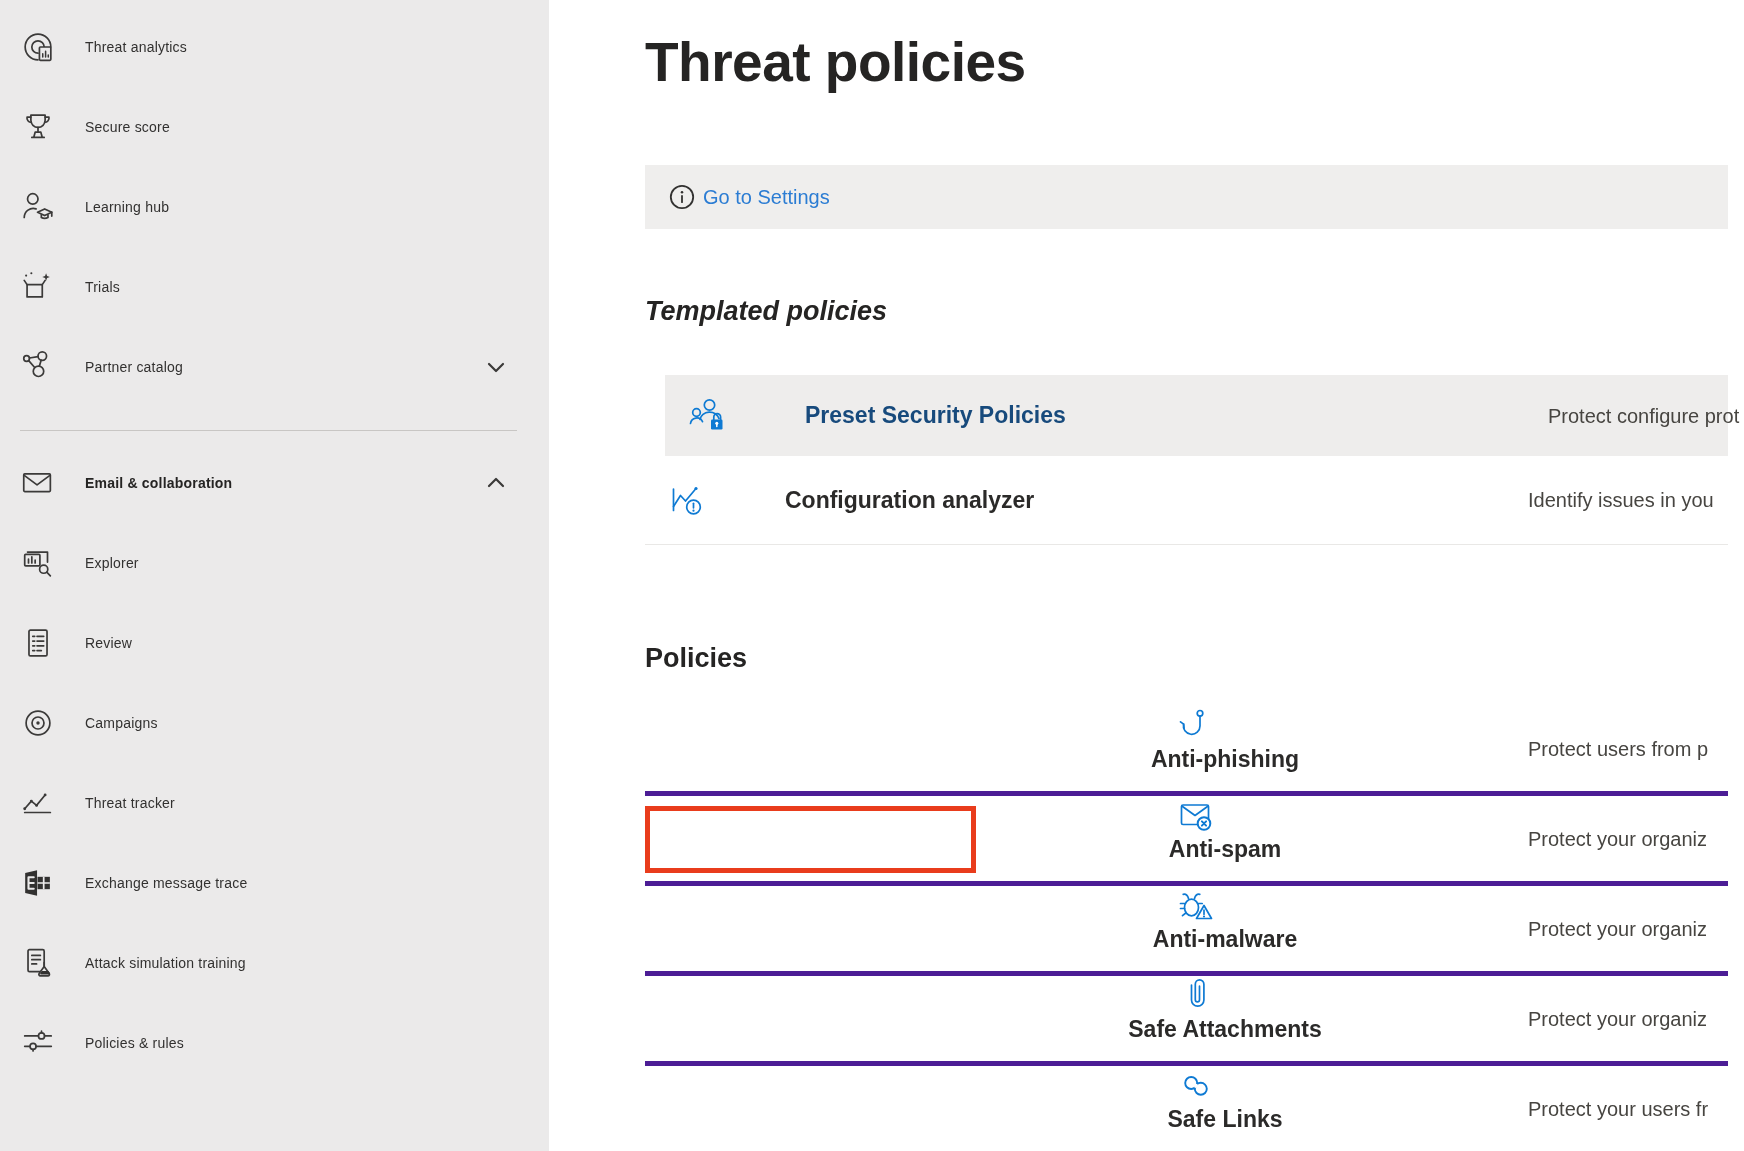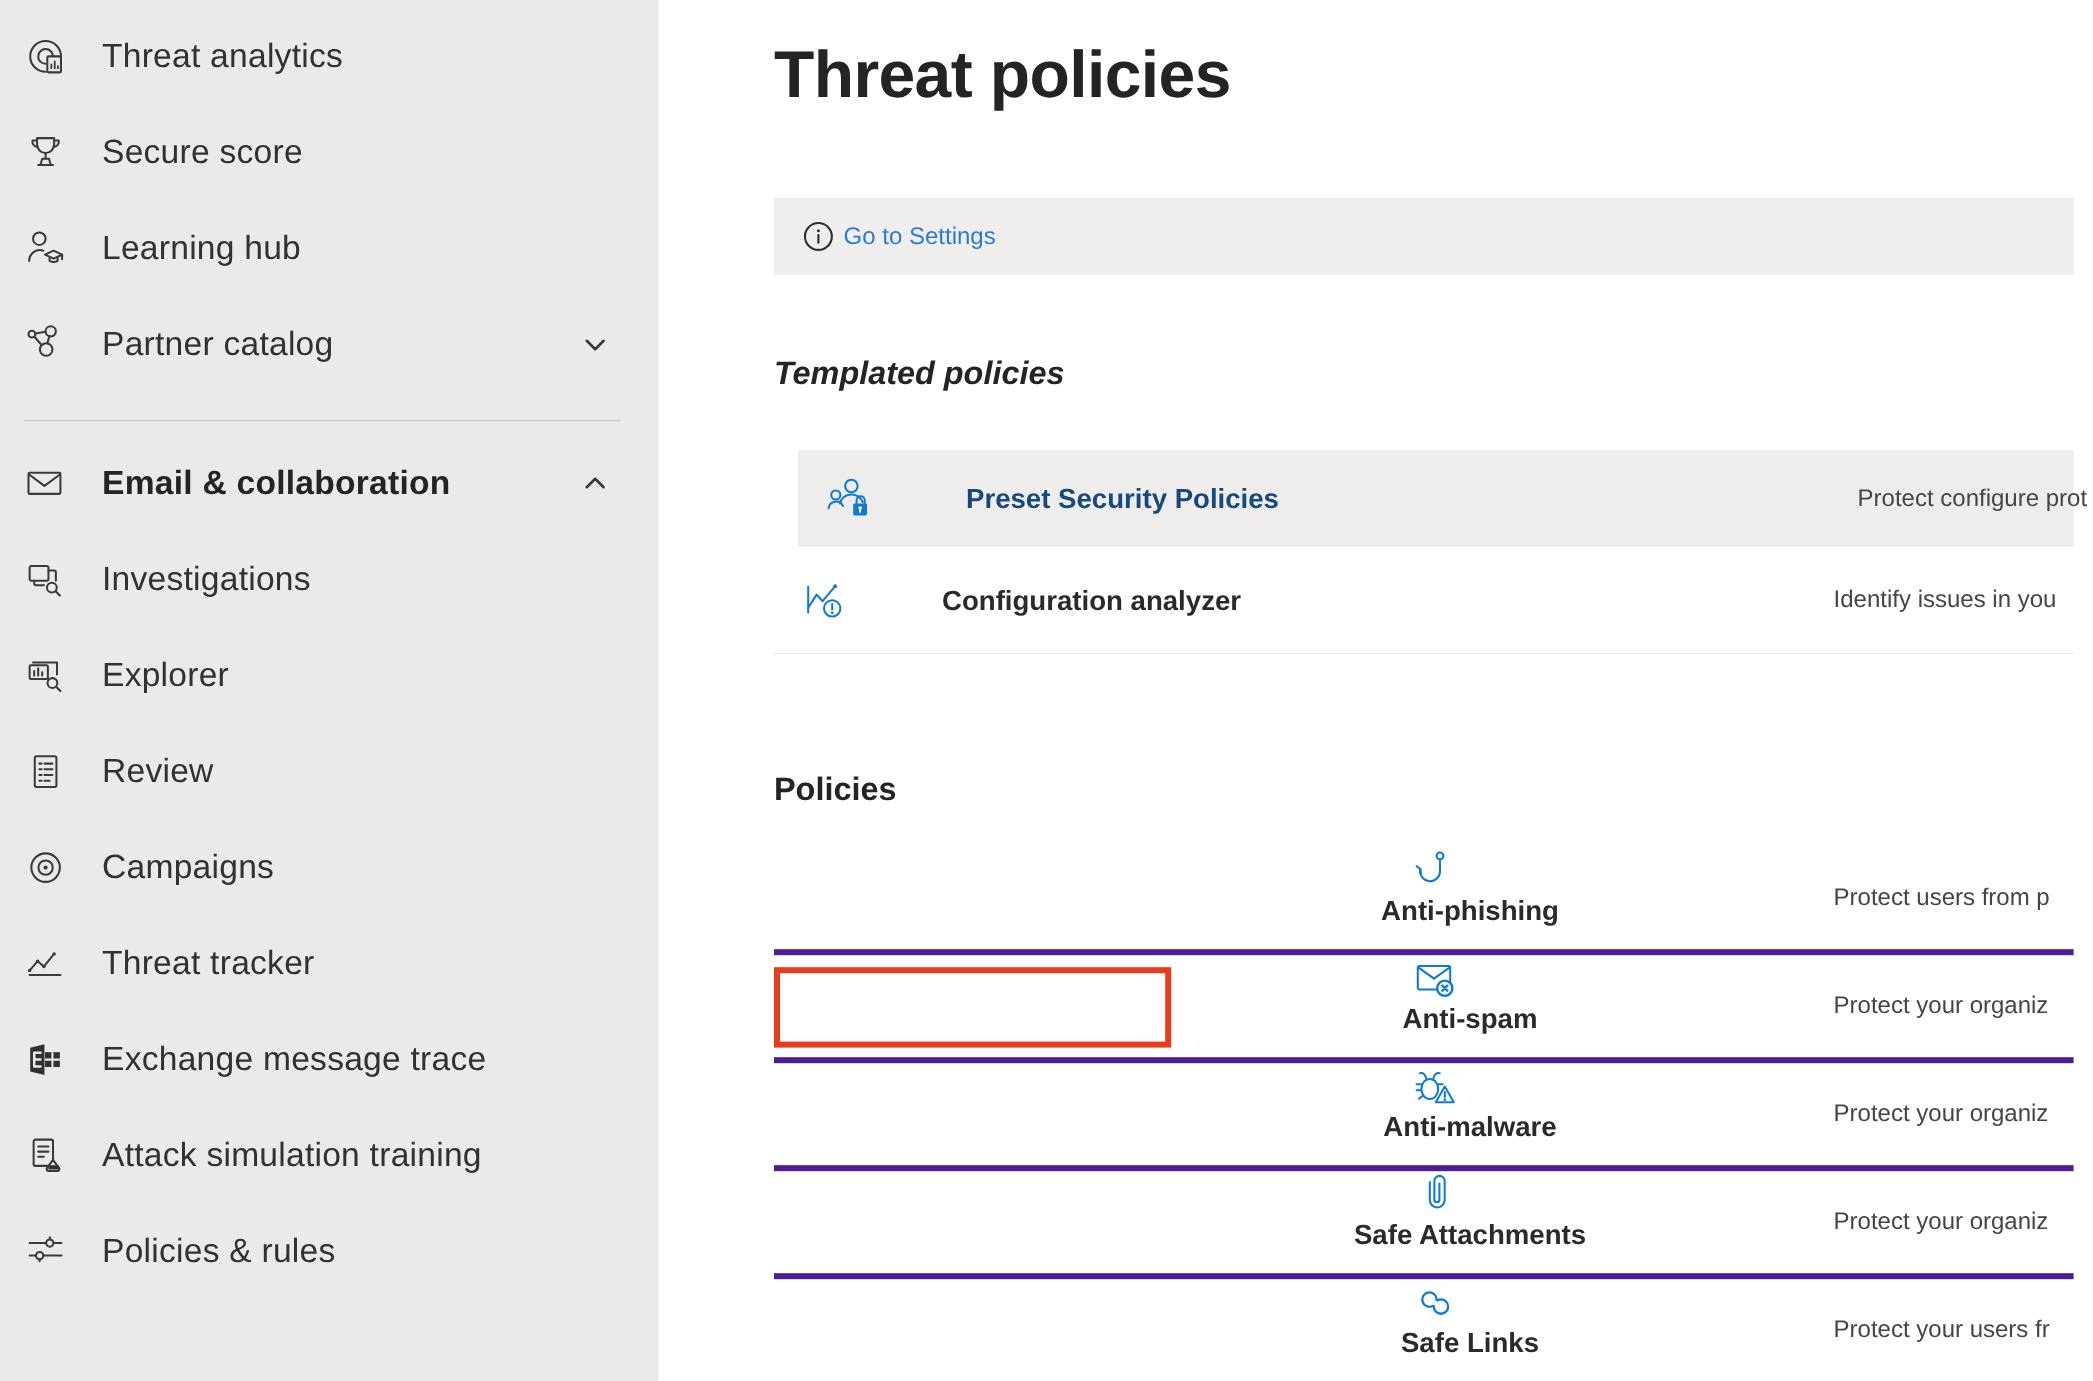--- a/index.html
+++ b/index.html
@@ -3,21 +3,21 @@
 <meta charset="utf-8">
 <style>
   html,body{margin:0;padding:0;}
   body{font-family:"Liberation Sans",sans-serif;background:#fff;}
   #screen{position:relative;width:1744px;height:1151px;overflow:hidden;background:#fff;}
 
   
   .sidebar{position:absolute;left:0;top:0;width:549px;height:1151px;background:#ebeaea;box-sizing:border-box;padding-top:7px;}
   .nav-item{height:80px;display:flex;align-items:center;cursor:pointer;}
   .nav-icon{width:40px;height:40px;margin-left:18px;flex:none;display:flex;align-items:center;justify-content:center;}
-  .nav-label{margin-left:27px;font-size:28px;color:#323130;letter-spacing:.2px;white-space:nowrap;}
+  .nav-label{margin-left:27px;font-size:14px;color:#323130;letter-spacing:.2px;white-space:nowrap;}
   .nav-item.bold .nav-label{font-weight:700;color:#252423;}
   .nav-chevron{margin-left:auto;margin-right:40px;display:flex;align-items:center;}
   .nav-divider{height:1px;background:#c8c6c4;margin:23px 32px 12px 20px;}
 
   
   .main{position:absolute;left:549px;top:0;right:16px;height:1151px;background:#fff;}
   .page-title{position:absolute;left:96px;top:30px;margin:0;font-size:55px;font-weight:700;color:#252423;letter-spacing:-.5px;white-space:nowrap;}
   .banner{position:absolute;left:96px;right:0;top:165px;height:64px;background:#efeeed;display:flex;align-items:center;}
   .banner-icon{margin-left:23px;width:28px;height:28px;flex:none;display:flex;}
   .banner-text{margin-left:21px;font-size:20px;color:#323130;white-space:nowrap;}
@@ -77,20 +77,32 @@
         <svg width="38" height="38" viewBox="0 0 40 40" fill="none" stroke="#3b3a39" stroke-width="1.8" stroke-linecap="round" stroke-linejoin="round">
           <circle cx="14.5" cy="11.5" r="5.5"></circle>
           <path d="M5.5 31 a9.5 9.5 0 0 1 12.5-9"></path>
           <path d="M19.5 25.5 l7.5-3.5 7.5 3.5 -7.5 3.5 z"></path>
           <path d="M23.5 28.3 v2.7 q3.5 2 7 0 v-2.7 M34.5 25.5 v4"></path>
         </svg>
       </span>
       <span class="nav-label">Learning hub</span>
     </div>
 
+    <div class="nav-item">
+      <span class="nav-icon">
+        <svg width="38" height="38" viewBox="0 0 40 40" fill="none" stroke="#3b3a39" stroke-width="1.8" stroke-linecap="round" stroke-linejoin="round">
+          <path d="M8.5 17.5 h16 v13 h-16 z"></path>
+          <path d="M8.5 17.5 l-3-4.5 M24.5 17.5 l3-4.5"></path>
+          <path d="M28.5 5.5 l1.1 2.9 2.9 1.1 -2.9 1.1 -1.1 2.9 -1.1 -2.9 -2.9 -1.1 2.9 -1.1 z" fill="#3b3a39" stroke="none"></path>
+          <circle cx="7.5" cy="8" r="1.1" fill="#3b3a39" stroke="none"></circle>
+          <circle cx="13" cy="5.5" r="1.1" fill="#3b3a39" stroke="none"></circle>
+        </svg>
+      </span>
+      <span class="nav-label">Trials</span>
+    </div>
 
     <div class="nav-item">
       <span class="nav-icon">
         <svg width="38" height="38" viewBox="0 0 40 40" fill="none" stroke="#3b3a39" stroke-width="1.8" stroke-linecap="round" stroke-linejoin="round">
           <circle cx="8" cy="11" r="3"></circle>
           <circle cx="24.5" cy="8.5" r="4.5"></circle>
           <circle cx="20.5" cy="24.5" r="5.5"></circle>
           <path d="M11 10.5 L20 9 M23.3 12.8 L21.5 19 M10.2 13.3 L16.5 20.5"></path>
         </svg>
       </span>
@@ -112,32 +124,20 @@
         </svg>
       </span>
       <span class="nav-label">Email &amp; collaboration</span>
       <span class="nav-chevron">
         <svg width="26" height="26" viewBox="0 0 26 26" fill="none" stroke="#3b3a39" stroke-width="2.2" stroke-linecap="round" stroke-linejoin="round">
           <path d="M6 16 l7-7 7 7"></path>
         </svg>
       </span>
     </div>
 
-    <div class="nav-item">
-      <span class="nav-icon">
-        <svg width="38" height="38" viewBox="0 0 40 40" fill="none" stroke="#3b3a39" stroke-width="1.8" stroke-linecap="round" stroke-linejoin="round">
-          <rect x="6" y="8" width="16.5" height="13" rx="1.5"></rect>
-          <path d="M22.5 12 h5 a1.5 1.5 0 0 1 1.5 1.5 v7.5"></path>
-          <path d="M10 21 v2.5 a1.5 1.5 0 0 0 1.5 1.5 h7"></path>
-          <circle cx="25.5" cy="27" r="4.3"></circle>
-          <path d="M28.8 30.3 L32.5 34"></path>
-        </svg>
-      </span>
-      <span class="nav-label">Investigations</span>
-    </div>
 
     <div class="nav-item">
       <span class="nav-icon">
         <svg width="38" height="38" viewBox="0 0 40 40" fill="none" stroke="#3b3a39" stroke-width="1.8" stroke-linecap="round" stroke-linejoin="round">
           <path d="M9 8.5 h21 v10.5"></path>
           <rect x="6" y="11" width="16" height="12" rx="1"></rect>
           <path d="M10 20 v-4 M13.5 20 v-6.5 M17 20 v-3"></path>
           <circle cx="26" cy="26.5" r="4.3"></circle>
           <path d="M29.2 29.7 L33 33.5"></path>
         </svg>

